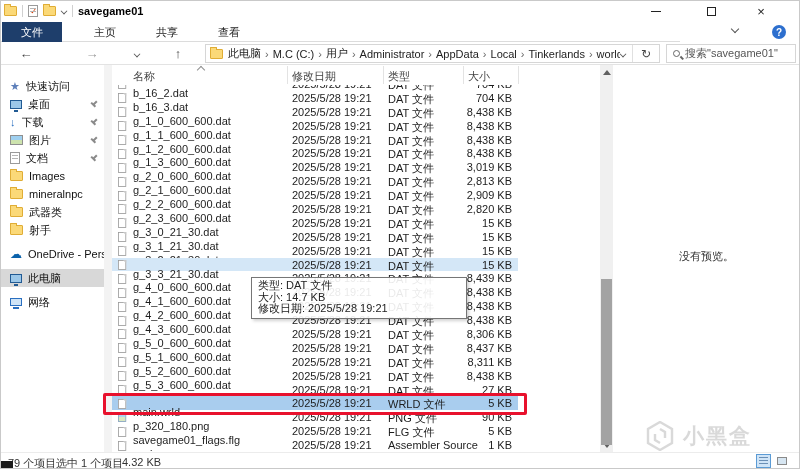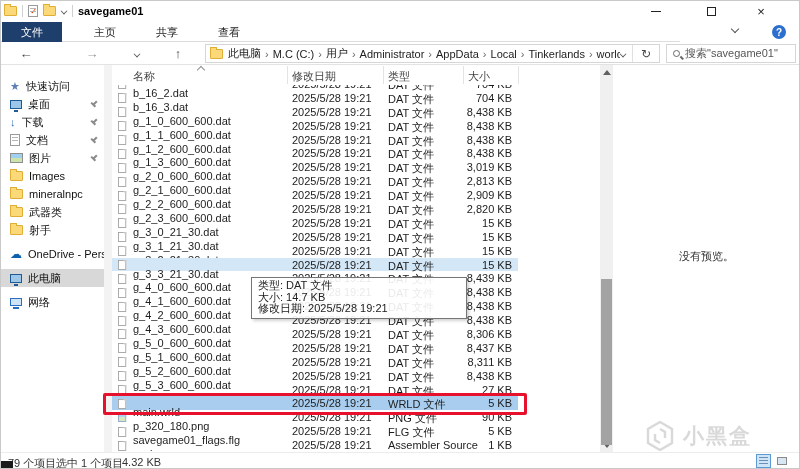--- a/index.html
+++ b/index.html
@@ -210,27 +210,27 @@
     <span class="si icon-monitor"></span>
     <span class="side-label">桌面</span>
     <span class="pin"></span>
   </div>
       <div class="side-item">
     <span class="si icon-down">↓</span>
     <span class="side-label">下载</span>
     <span class="pin"></span>
   </div>
       <div class="side-item">
+    <span class="si icon-pic"></span>
+    <span class="side-label">图片</span>
+    <span class="pin"></span>
+  </div>
+      <div class="side-item">
     <span class="si icon-docpage"></span>
     <span class="side-label">文档</span>
-    <span class="pin"></span>
-  </div>
-      <div class="side-item">
-    <span class="si icon-pic"></span>
-    <span class="side-label">图片</span>
     <span class="pin"></span>
   </div>
       <div class="side-item">
     <span class="si icon-folder-s"></span>
     <span class="side-label">Images</span>
 
   </div>
       <div class="side-item">
     <span class="si icon-folder-s"></span>
     <span class="side-label">mineralnpc</span>

